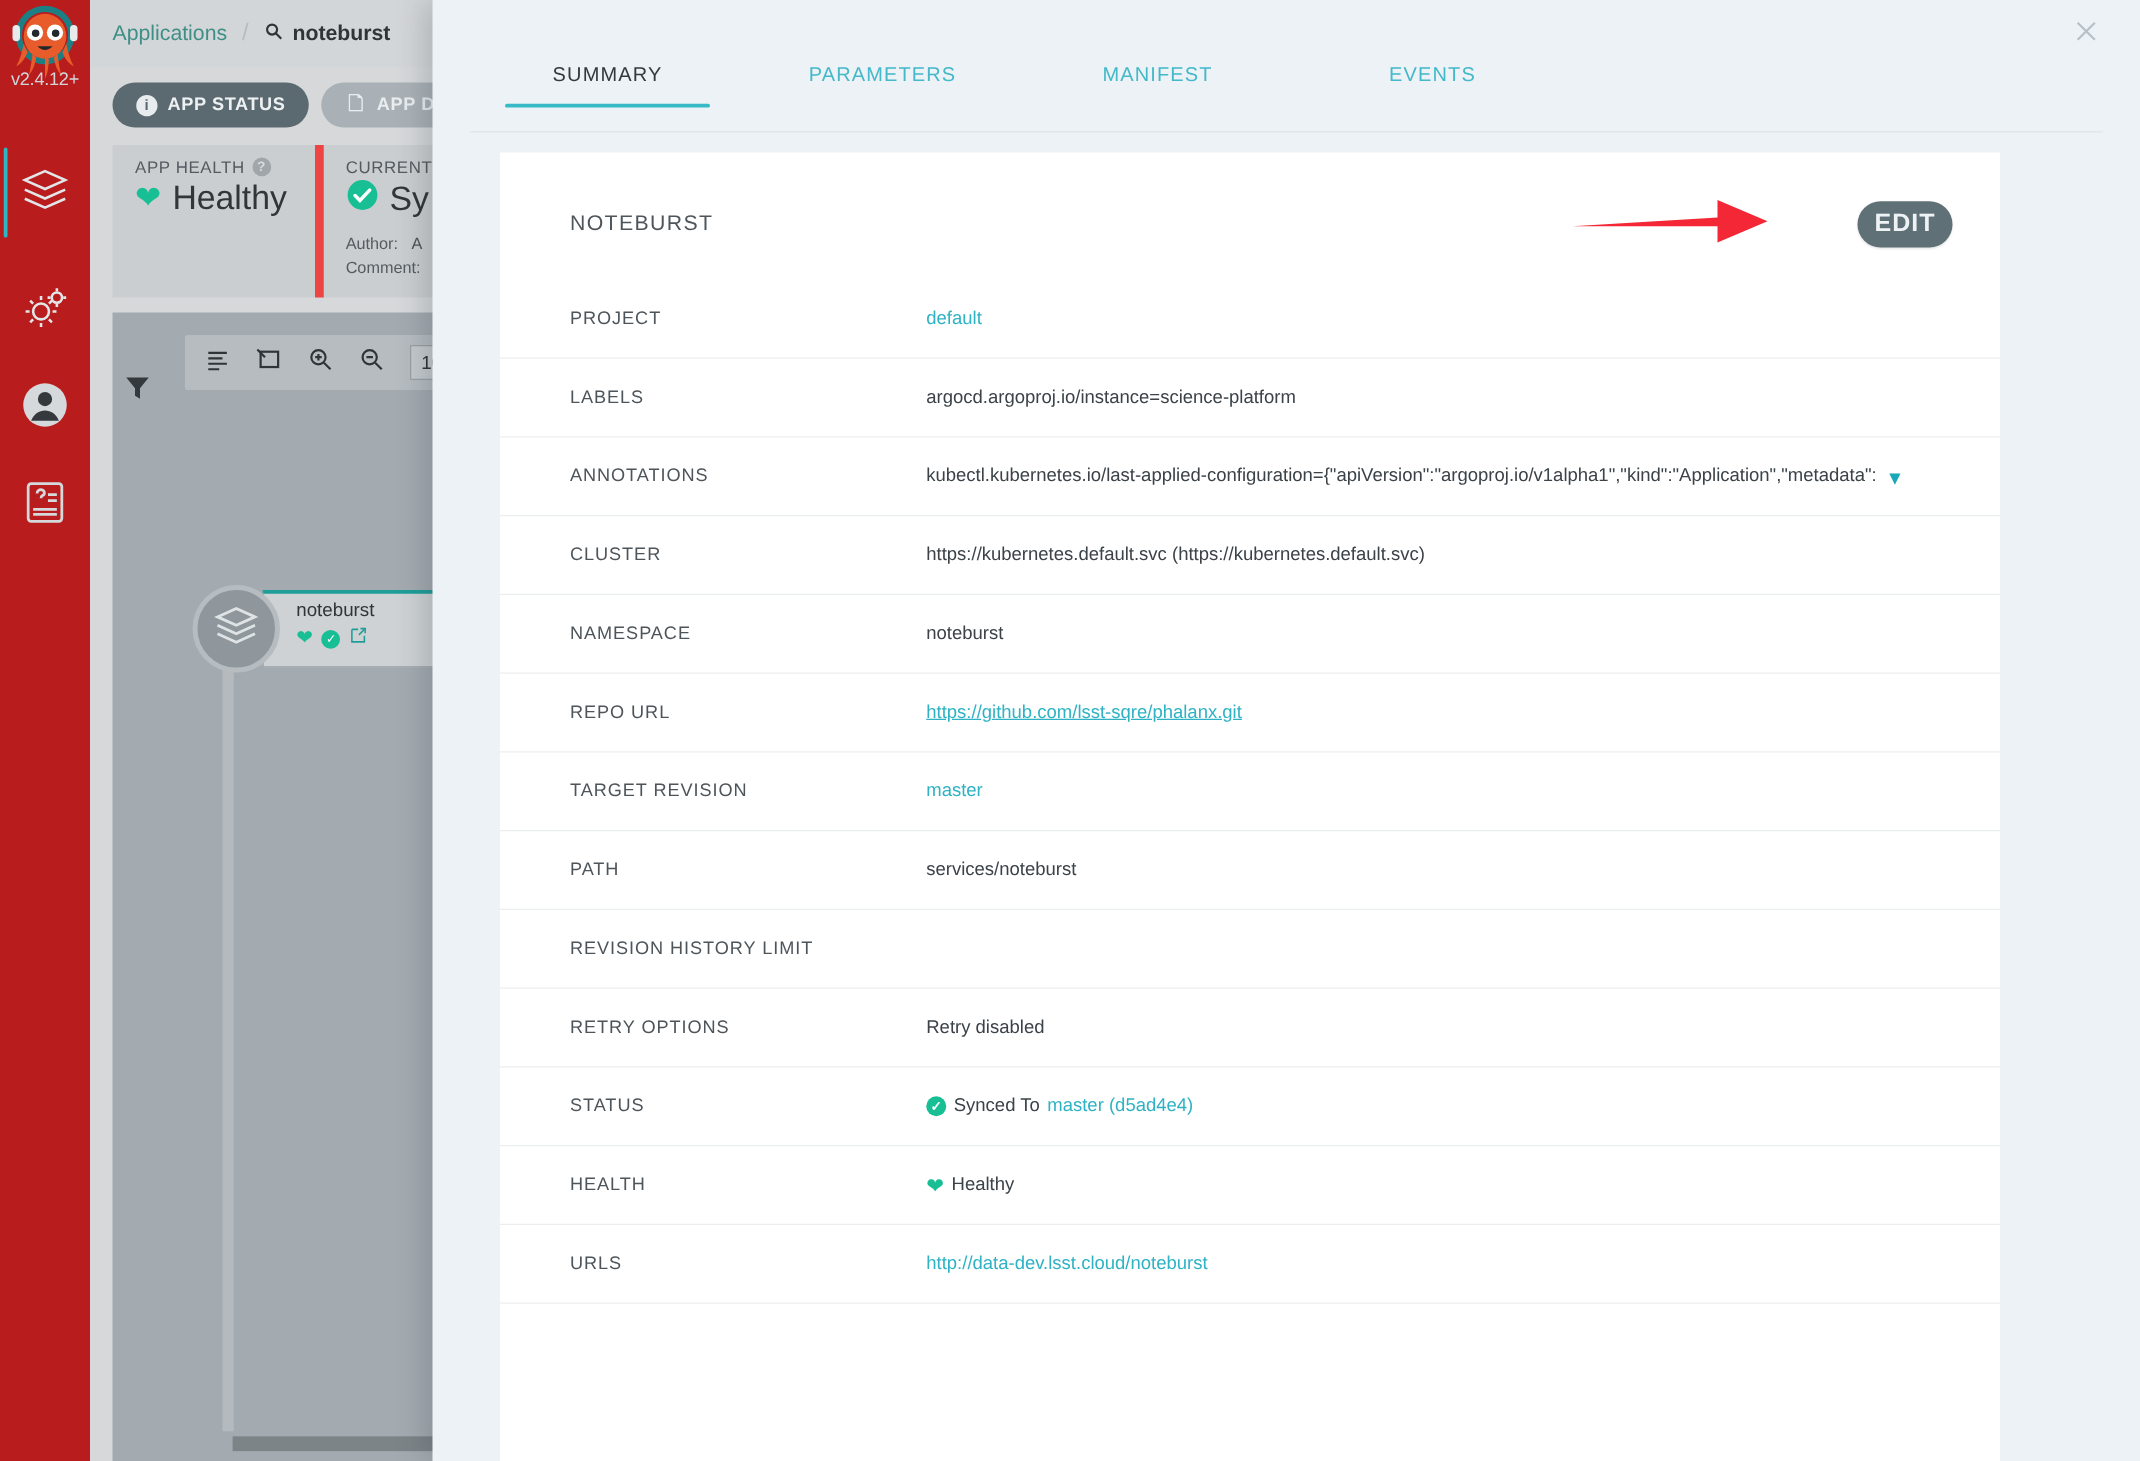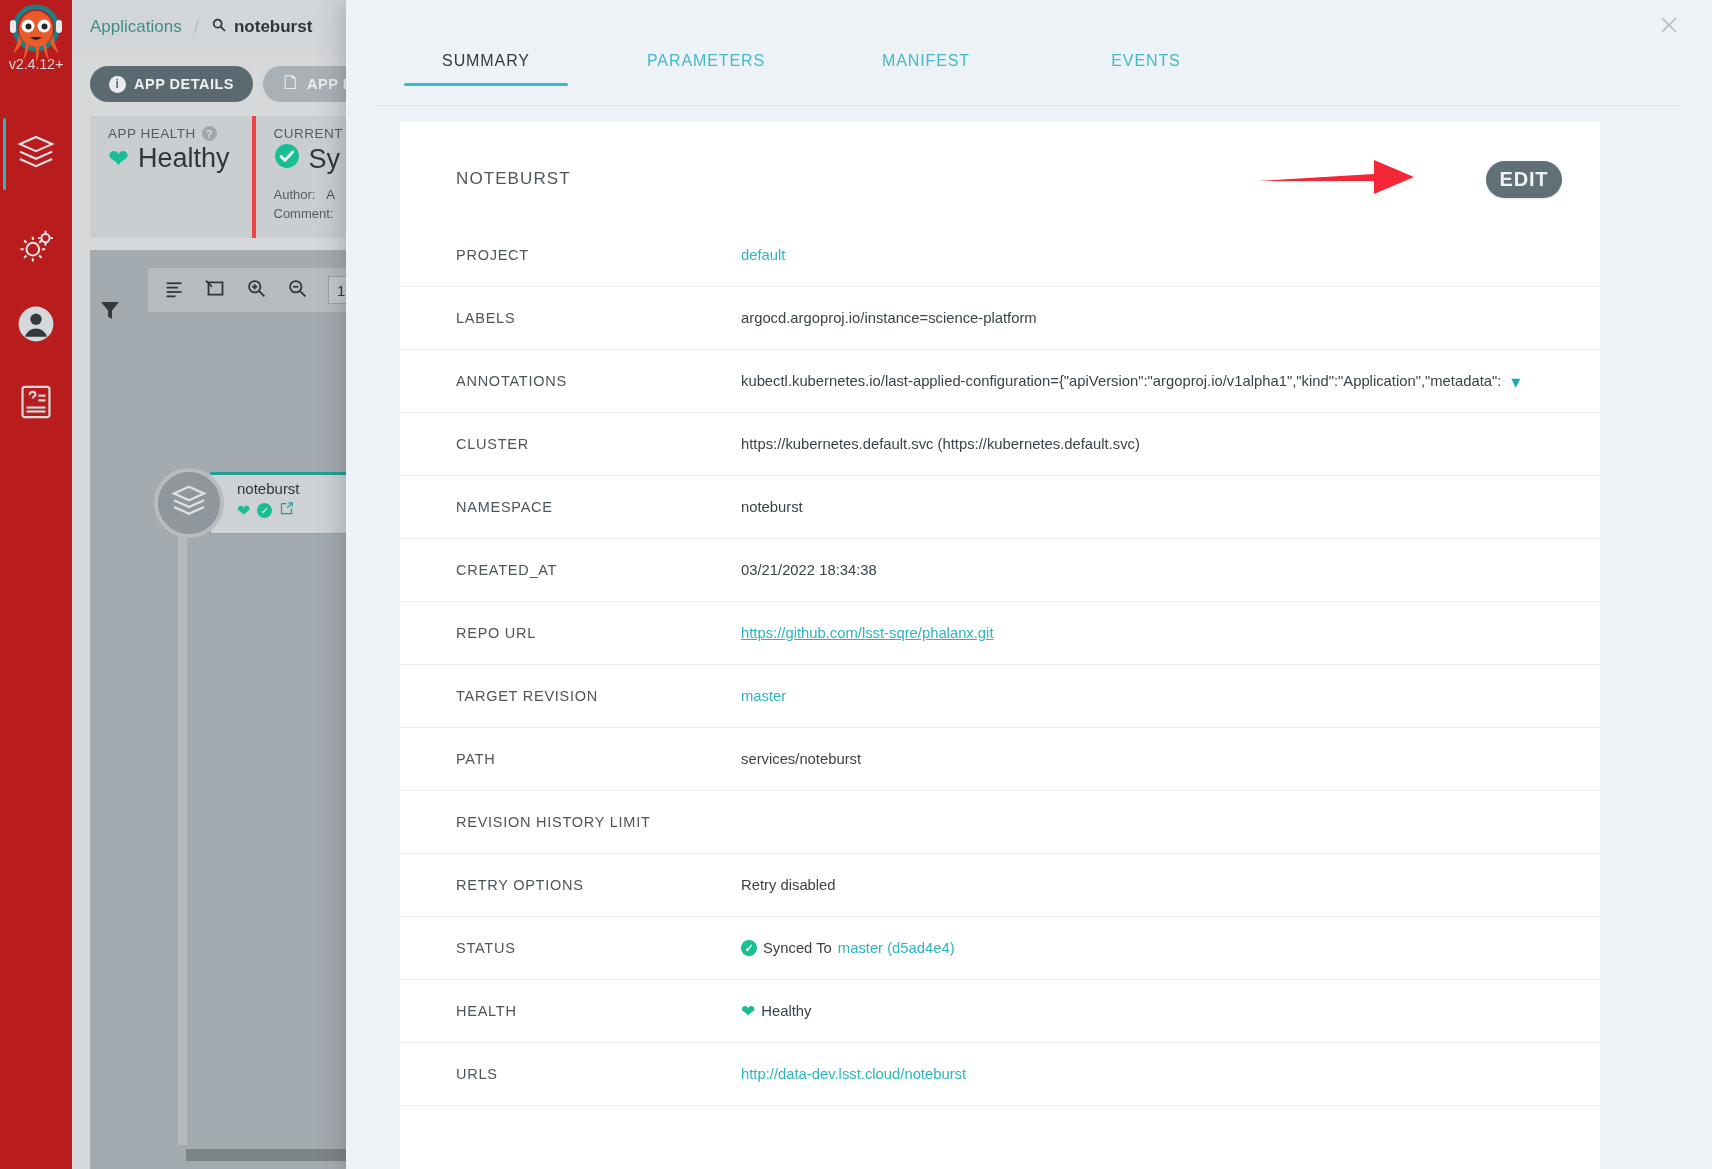--- a/index.html
+++ b/index.html
@@ -70,21 +70,21 @@
     width: 17px; height: 17px; border-radius: 50%;
     background: #e8ecee; color: #5b6a70; font-size: 12px; font-weight: bold;
     display: flex; align-items: center; justify-content: center;
   }
   .pill.alt .glyph { background: none; color: #e9edef; font-size: 15px; border-radius: 2px; }
 
   .status-strip {
     position: absolute; left: 18px; top: 116px; height: 122px;
     display: flex; background: #cbced0;
   }
-  .status-cell { padding: 10px 22px 10px 18px; border-right: 4px solid #ef4444; }
+  .status-cell { padding: 10px 22px 10px 18px; border-right: 7px solid #ef4444; }
   .status-cell:last-child { border-right: none; }
   .status-label {
     font-size: 13.5px; color: #545b60; letter-spacing: 0.5px;
     display: flex; align-items: center; gap: 6px; margin-bottom: 2px;
   }
   .help-dot {
     width: 15px; height: 15px; border-radius: 50%; background: #a0a6aa;
     color: #d9dcde; font-size: 11px; font-weight: bold;
     display: flex; align-items: center; justify-content: center;
   }
@@ -253,21 +253,21 @@
               <line x1="14.5" y1="14.5" x2="21" y2="21"></line>
           </svg>
         </span>
         <span>noteburst</span>
       </span>
     </div>
 
     <div class="pill-row">
       <div class="pill">
         <span class="glyph">i</span>
-        <span>APP DETAILS</span>
+        <span>APP STATUS</span>
       </div>
       <div class="pill alt">
         <span class="glyph">🗋</span>
         <span>APP DIFF</span>
       </div>
     </div>
 
     <div class="status-strip">
       <div class="status-cell">
         <div class="status-label">
@@ -488,24 +488,20 @@
       <div class="row">
         <div class="row-key">CLUSTER</div>
         <div class="row-val">https://kubernetes.default.svc (https://kubernetes.default.svc)</div>
       </div>
 
       <div class="row">
         <div class="row-key">NAMESPACE</div>
         <div class="row-val">noteburst</div>
       </div>
 
-      <div class="row">
-        <div class="row-key">CREATED_AT</div>
-        <div class="row-val">03/21/2022 18:34:38</div>
-      </div>
 
       <div class="row">
         <div class="row-key">REPO URL</div>
         <div class="row-val">
           <span class="link ul">https://github.com/lsst-sqre/phalanx.git</span>
         </div>
       </div>
 
       <div class="row">
         <div class="row-key">TARGET REVISION</div>

